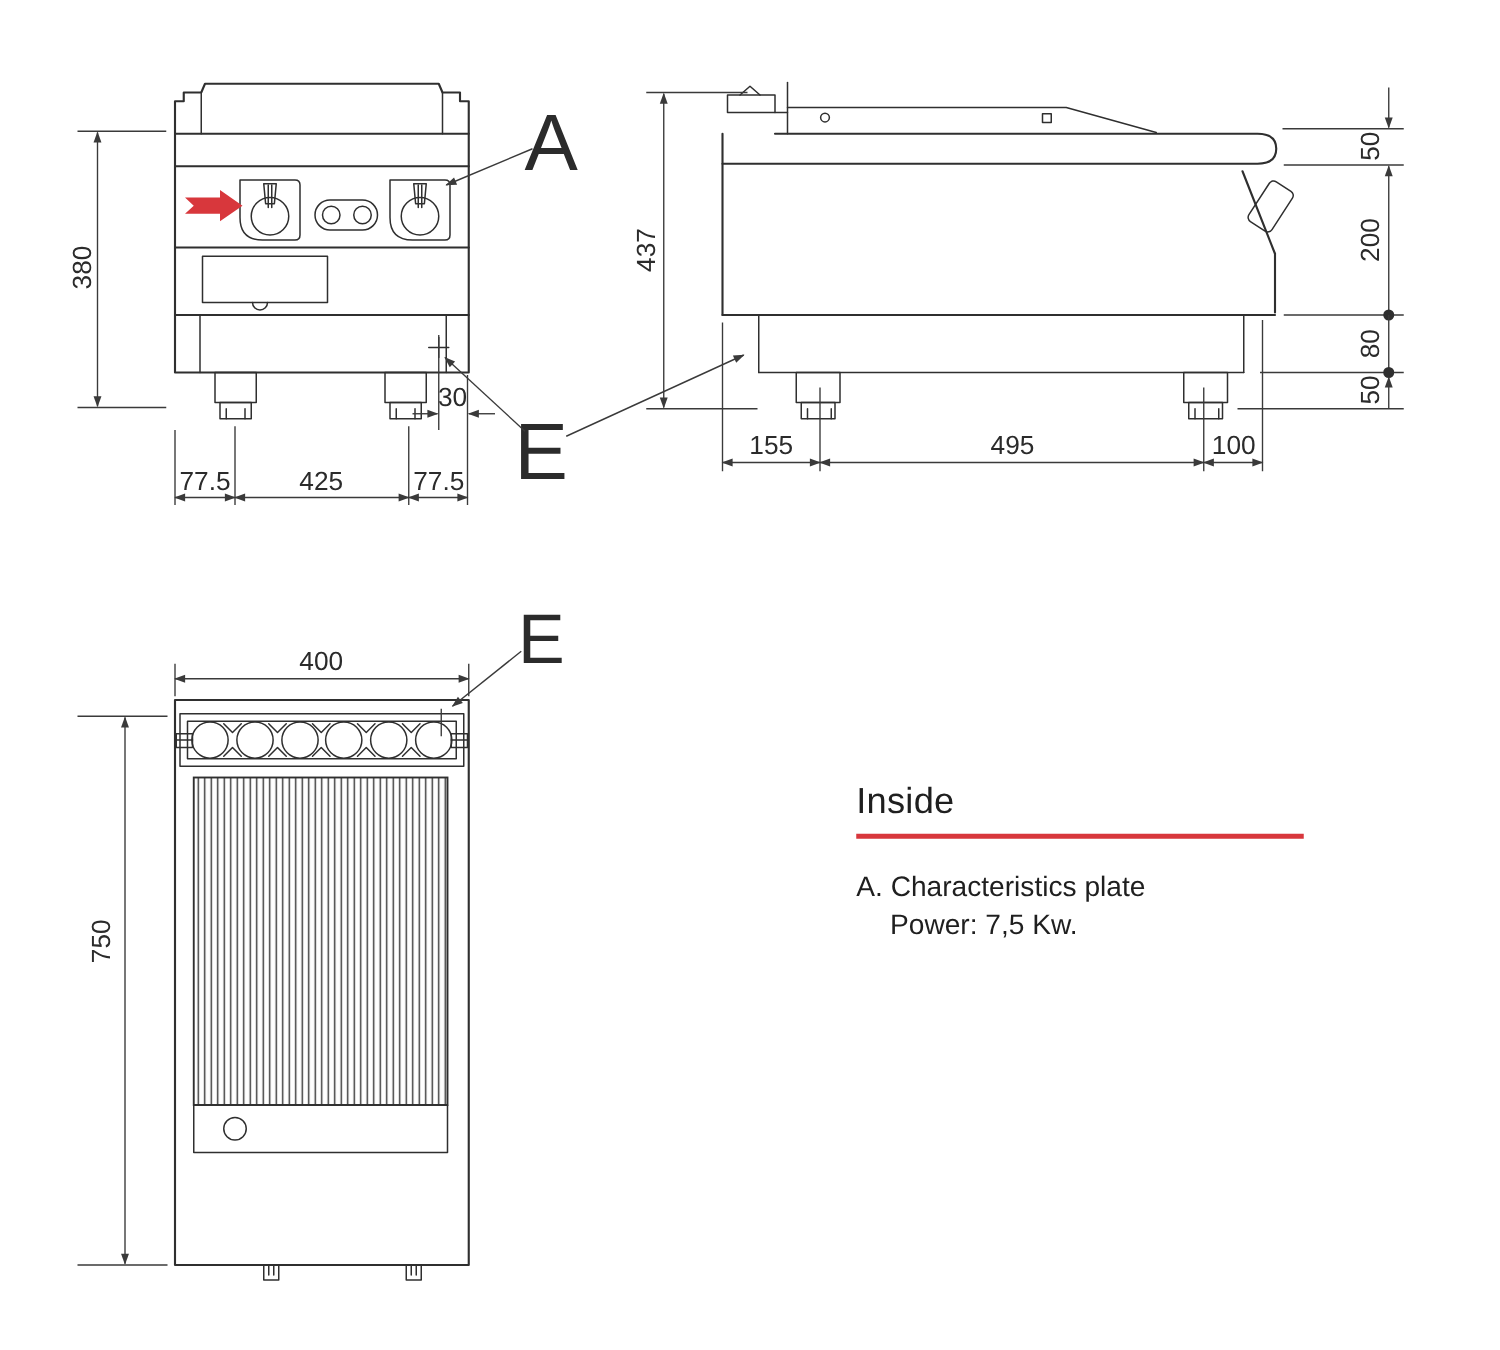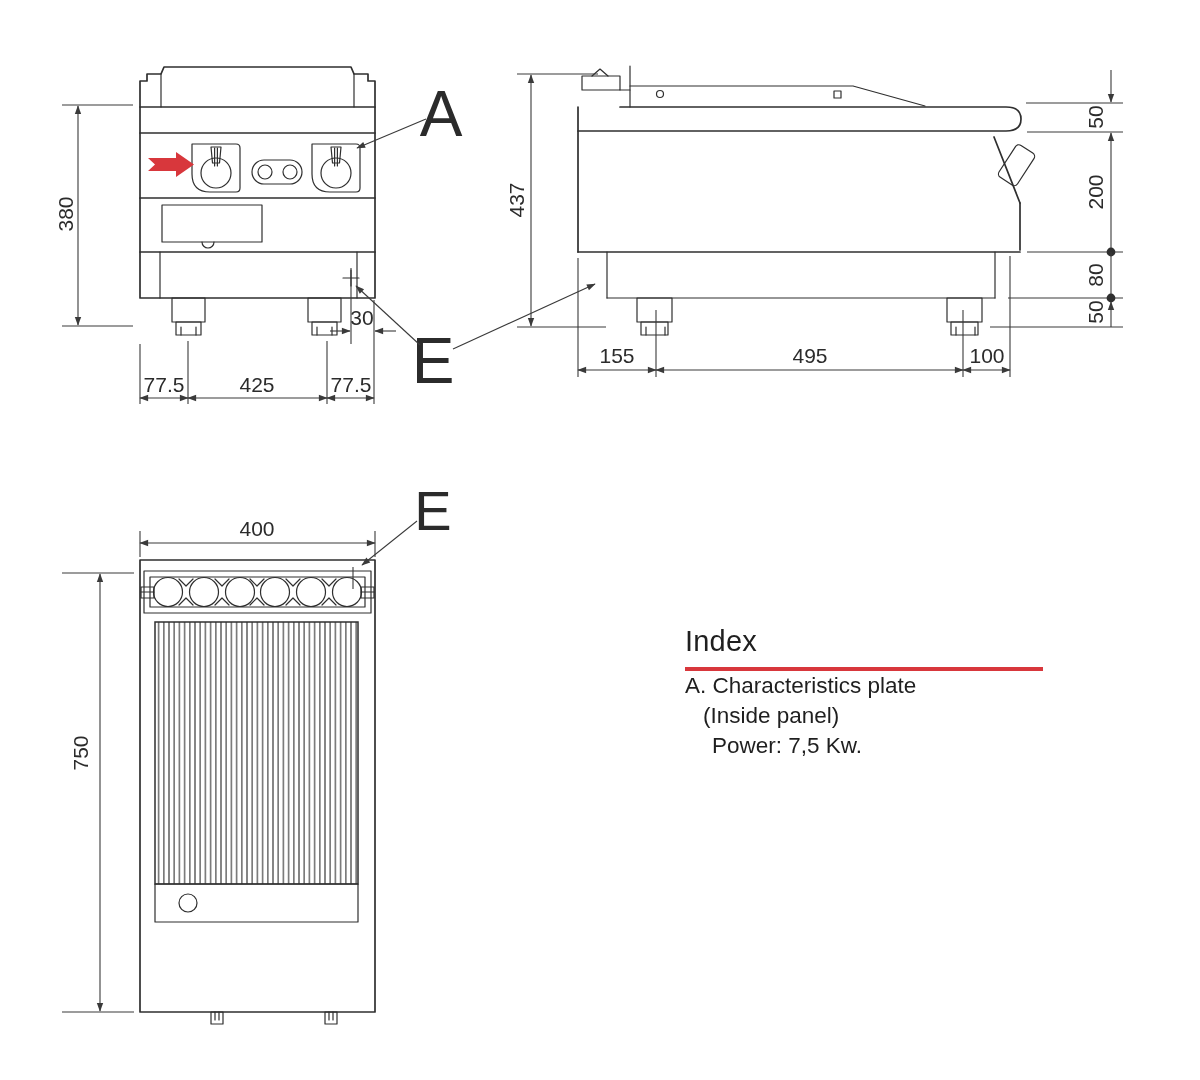--- a/index.html
+++ b/index.html
@@ -8,21 +8,21 @@
   .o{fill:none;stroke:#2f2f2f;stroke-width:1.7;stroke-linejoin:round;stroke-linecap:round;}
   .o2{fill:none;stroke:#2f2f2f;stroke-width:1.2;stroke-linejoin:round;stroke-linecap:round;}
   .d{fill:none;stroke:#3a3a3a;stroke-width:1.1;}
   .dt{font-size:21px;}
   .big{font-size:64px;}
   .big2{font-size:56px;}
   .dot{fill:#2f2f2f;stroke:none;}
   #index-panel{position:absolute;left:685px;top:624px;width:362px;color:#1f1f1f;}
   #index-title{font-size:29px;line-height:34px;letter-spacing:.2px;}
   #index-rule{height:3.5px;margin-top:9px;width:358px;}
-  #index-lines{font-size:22.5px;line-height:30px;}
+  #index-lines{margin-top:24px;font-size:22.5px;line-height:30px;}
   .idx-indent1{padding-left:18px;}
   .idx-indent2{padding-left:27px;}
 </style>
 </head>
 <body>
 
 <div id="stage">
 
 <svg width="1200" height="1080" viewBox="0 0 1200 1080">
   <defs>
@@ -259,22 +259,21 @@
     </g>
 
     <text class="big2" text-anchor="middle" x="433" y="530">E</text>
     <line class="d" x1="417" y1="521" x2="362" y2="565" marker-end="url(#arw)"></line>
     <line class="d" x1="353" y1="567" x2="353" y2="589"></line>
   </g>
 </svg>
 
   
   <div id="index-panel">
-    <div id="index-title">Index</div>
+    <div id="index-title">Inside</div>
     <div id="index-rule" style="background:#d8373c;"></div>
     <div id="index-lines">
       <div>A. Characteristics plate</div>
-      <div class="idx-indent1">(Inside panel)</div>
       <div class="idx-indent2">Power: 7,5 Kw.</div>
     </div>
   </div>
 
 </div>
 
 </body></html>

